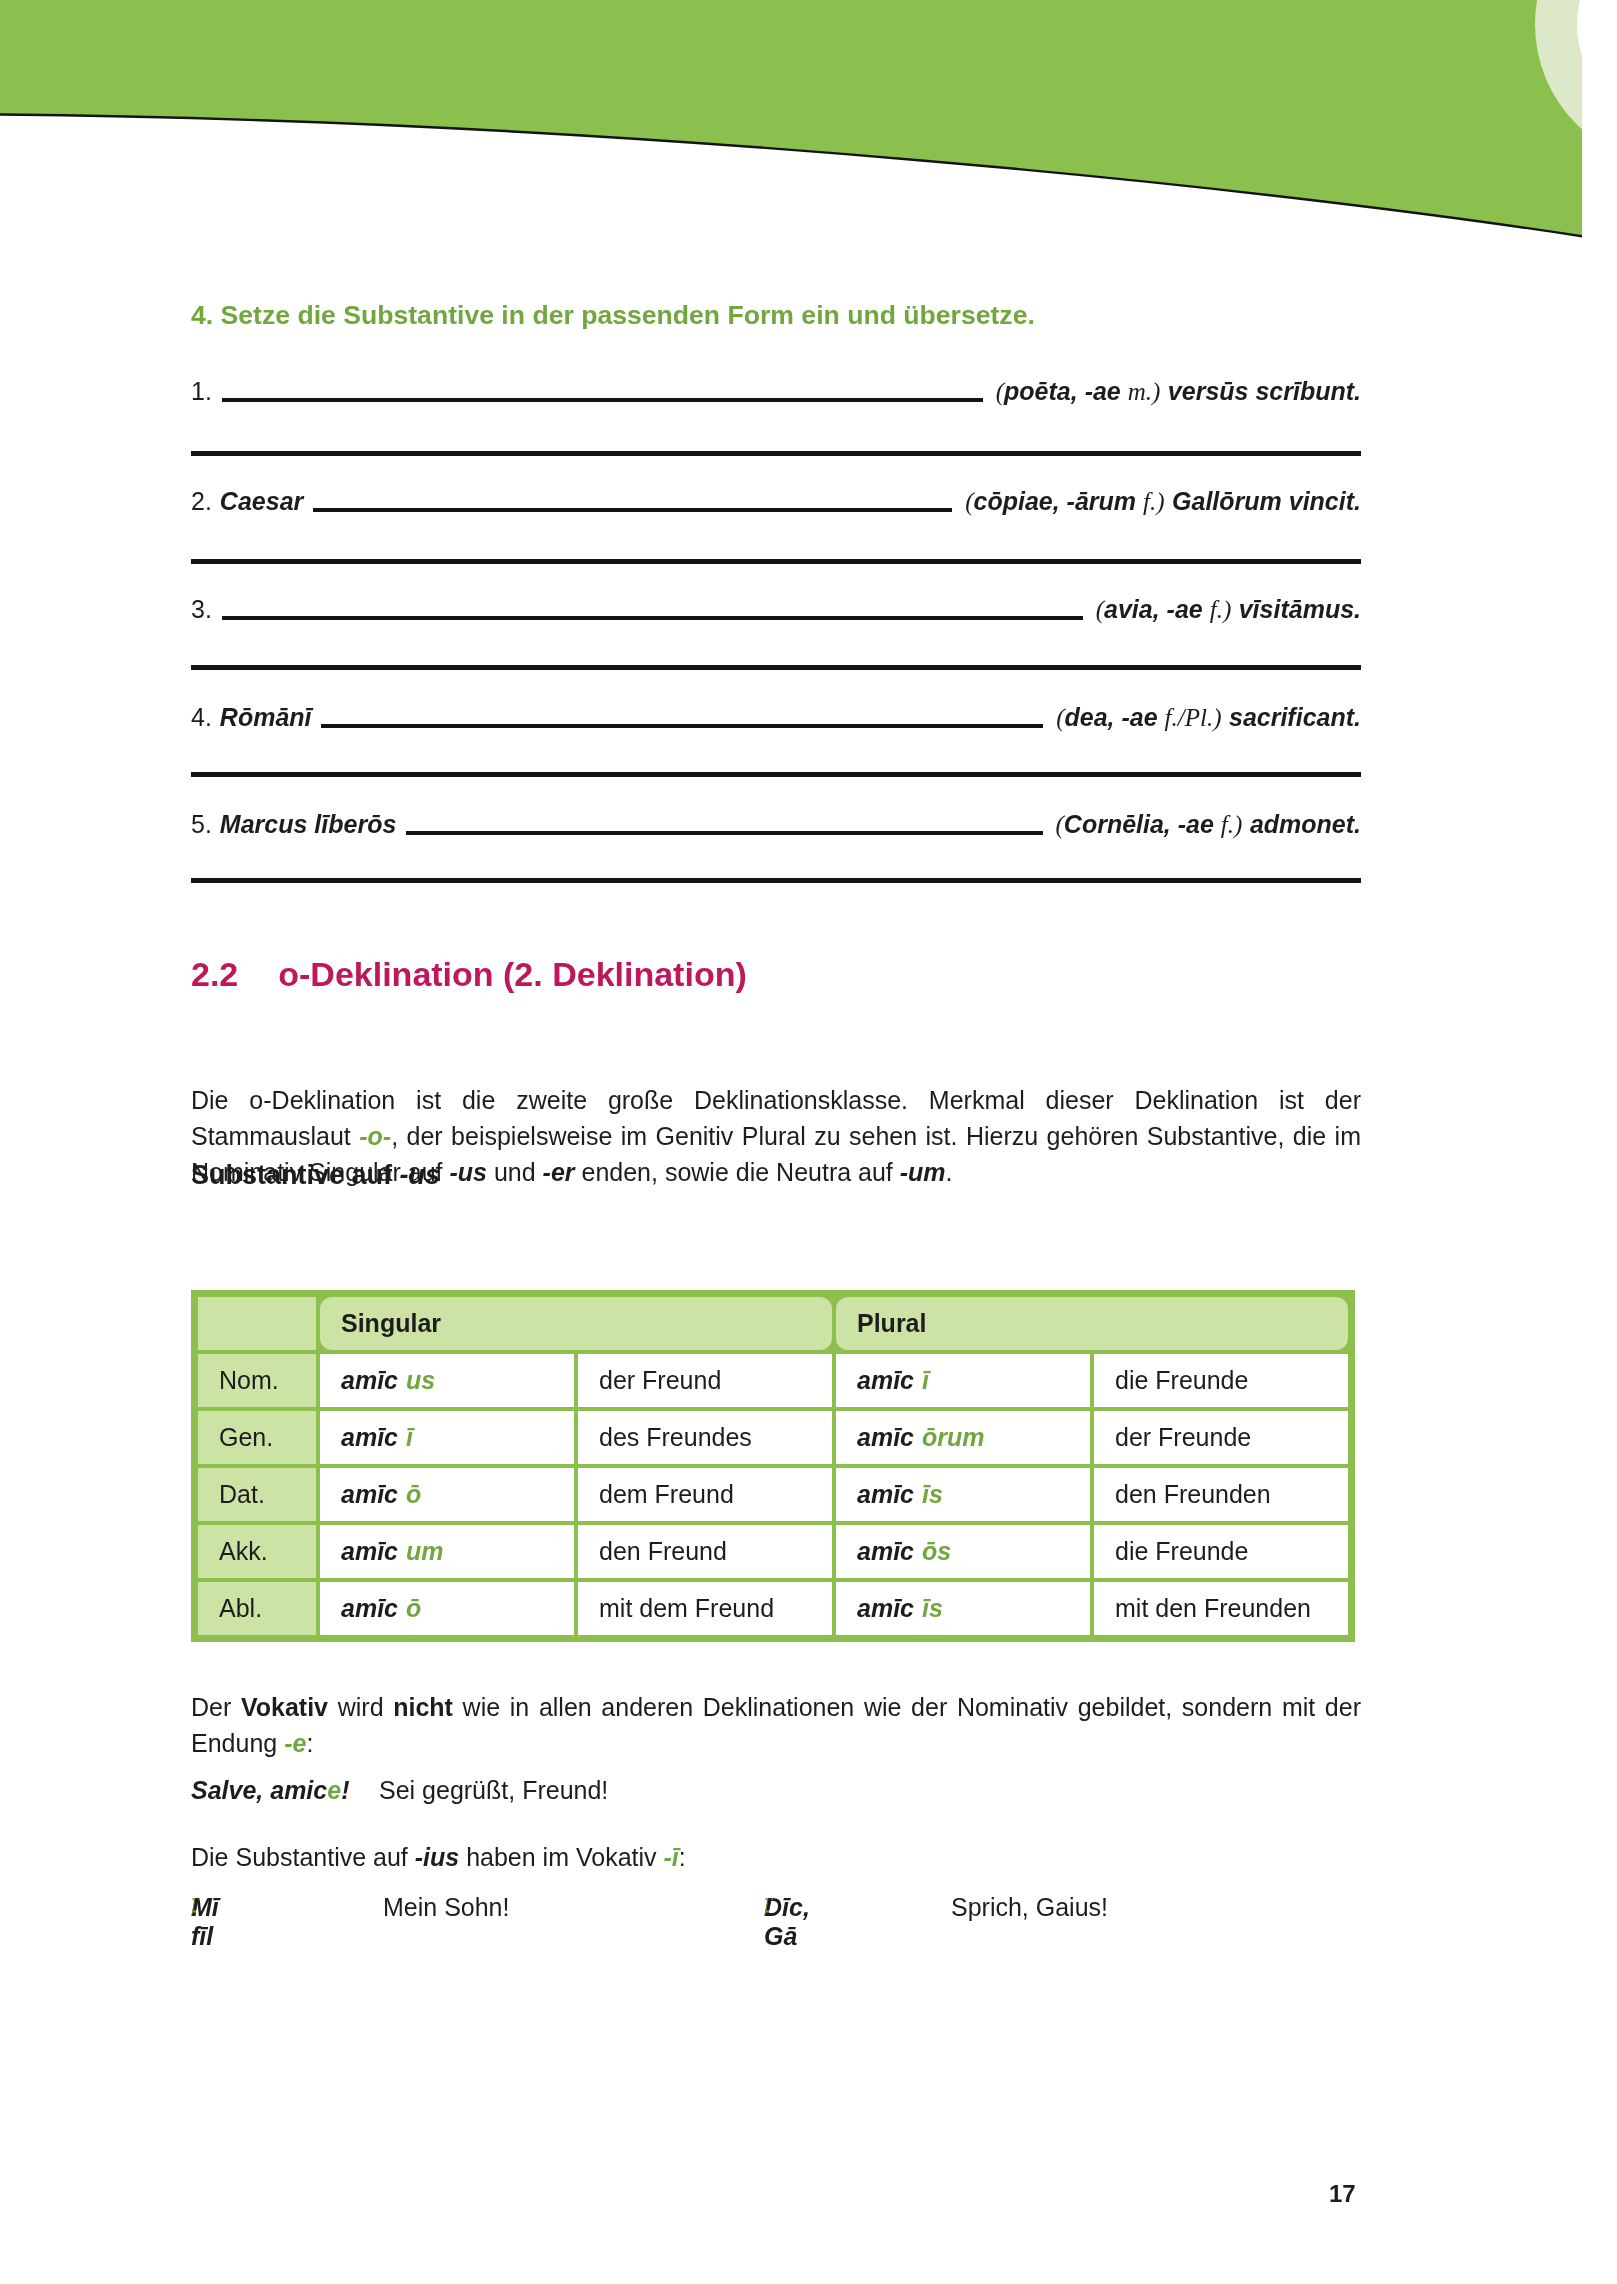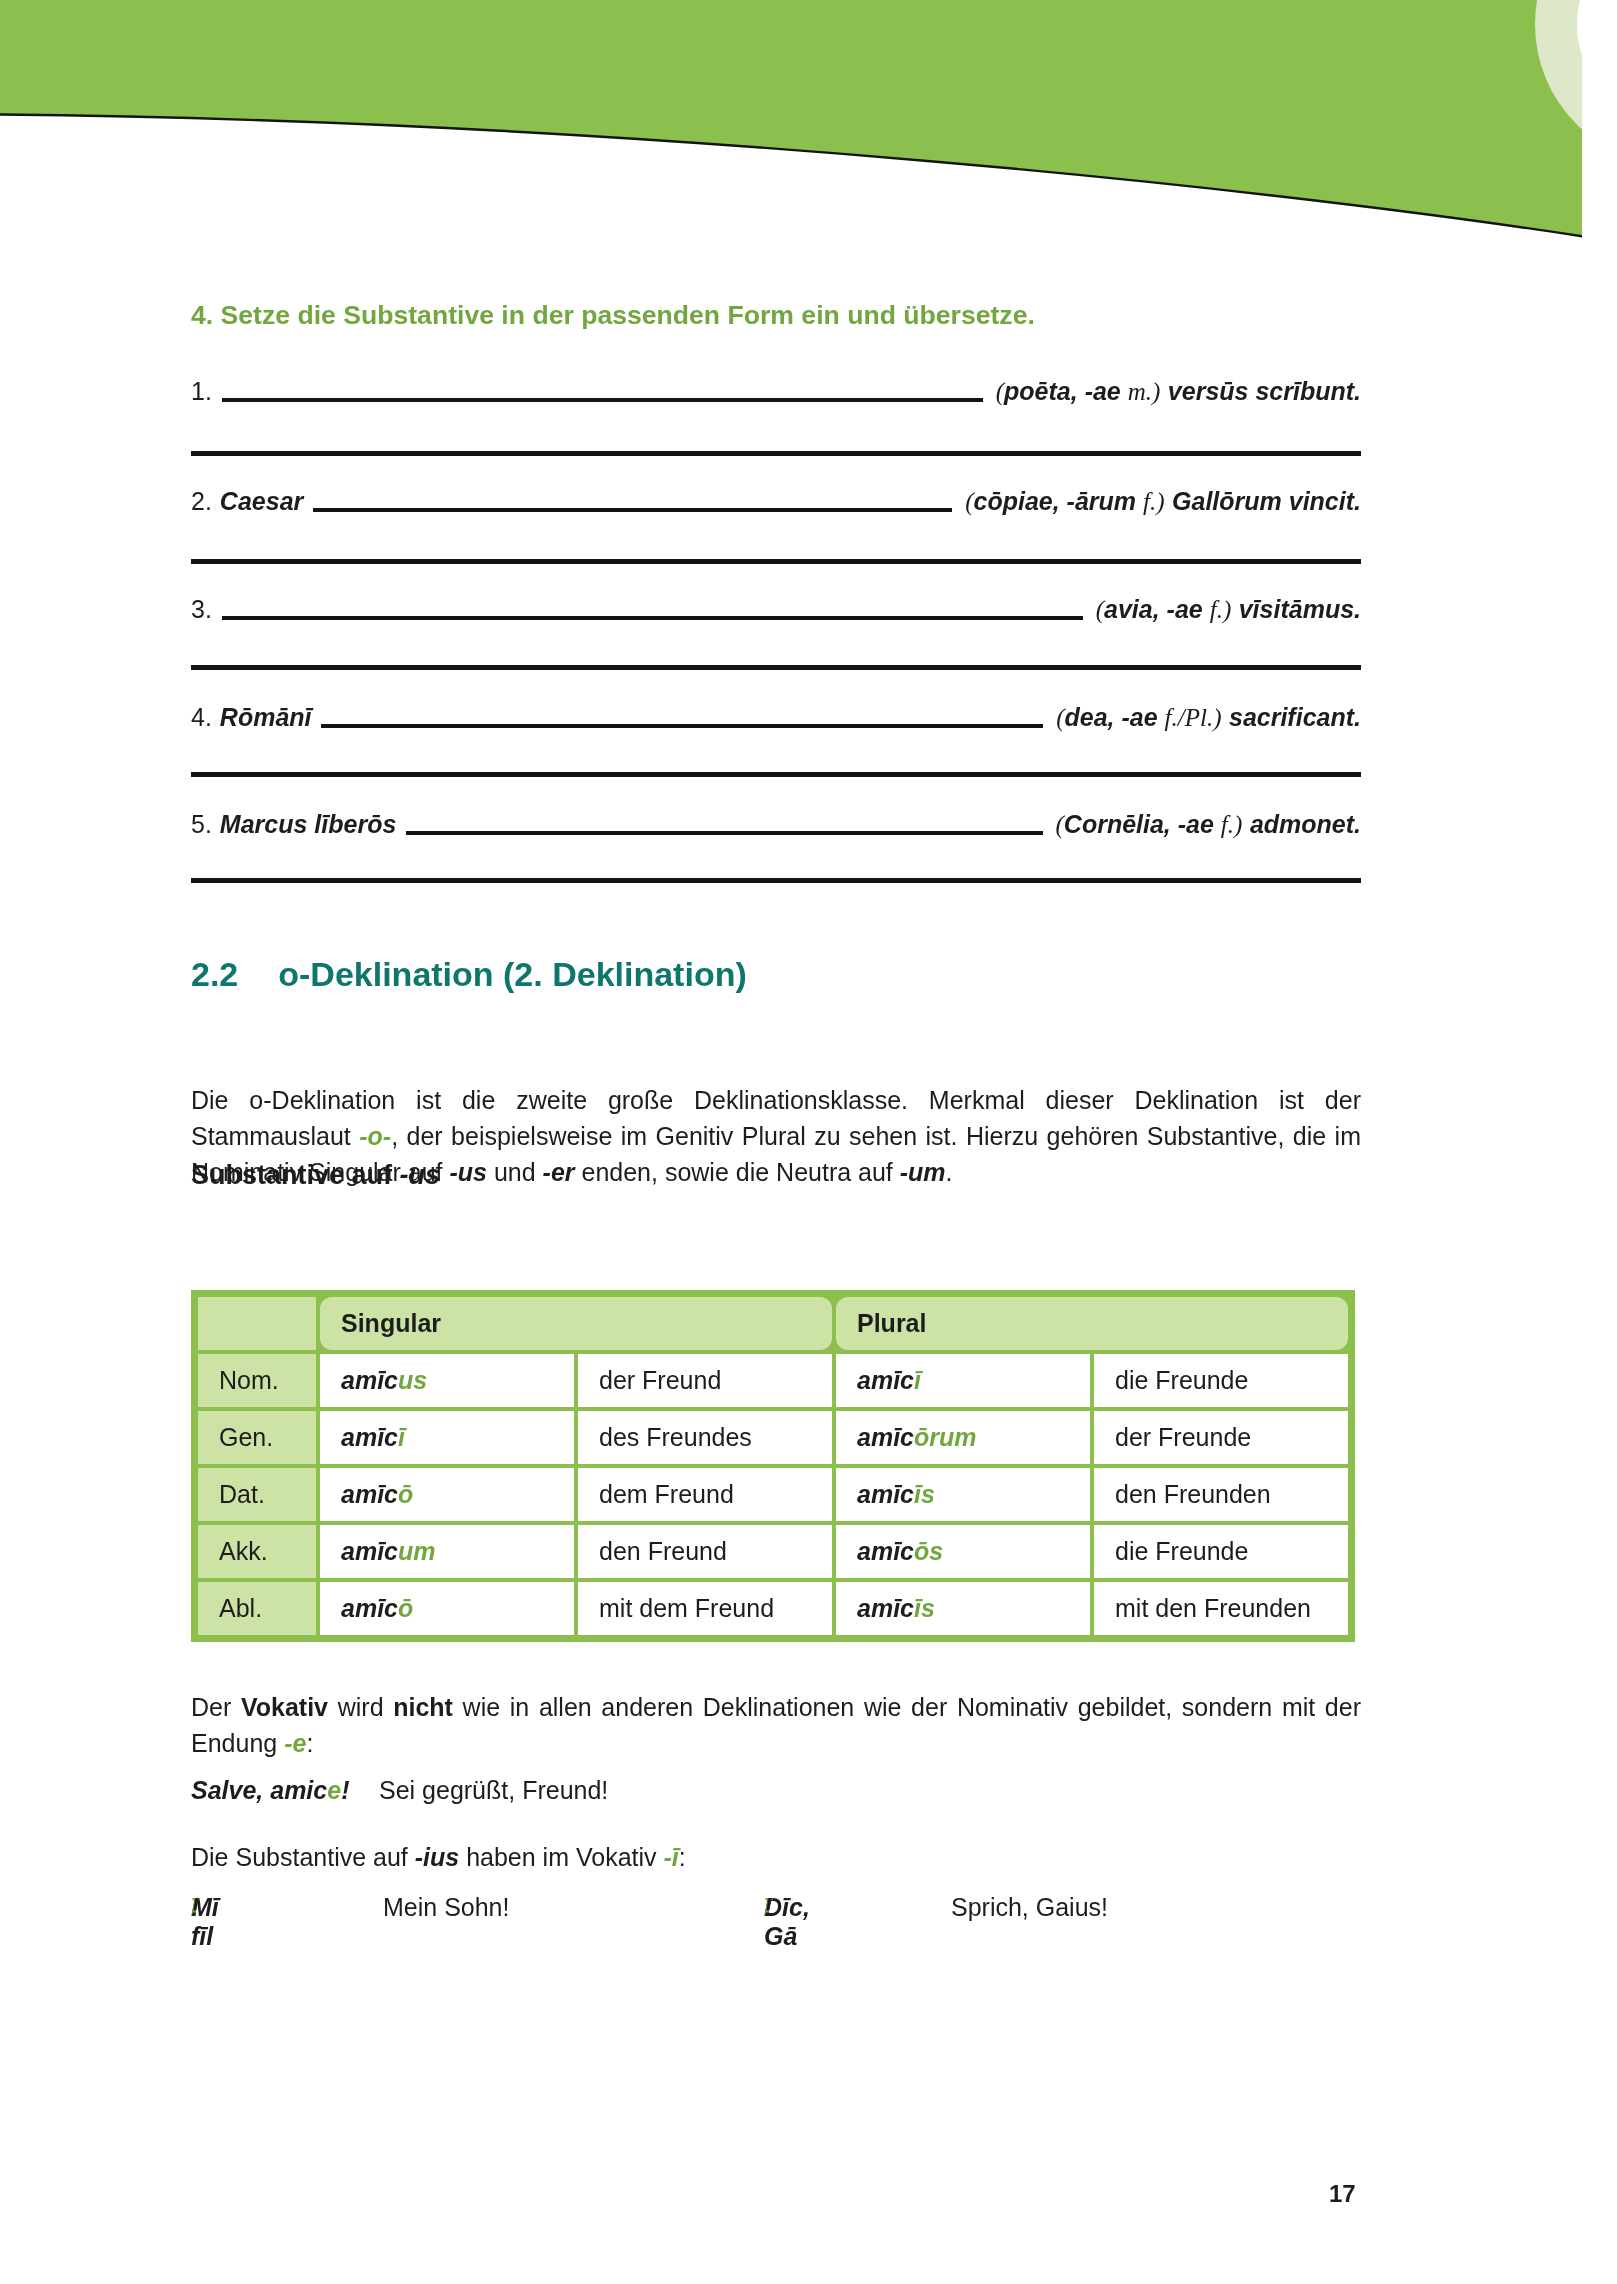--- a/index.html
+++ b/index.html
@@ -25,40 +25,40 @@
   .item .lead { flex:0 0 auto; margin-left:8px; font-weight:700; font-style:italic; }
   .item .lead:empty { display:none; }
   .item .blank {
     flex:1 1 auto; align-self:flex-end; height:0;
     border-bottom:4.8px solid #141414; margin:0 13px 4px 9.7px;
   }
   .item .hint { flex:0 0 auto; white-space:pre; }
   .item .tail { flex:0 0 auto; margin-left:0.30em; }
   .rule { height:4.8px; background:#141414; }
   
-  .sec-head { top:955px; font-size:34px; font-weight:700; color:#0f766e; display:flex; }
+  .sec-head { top:955px; font-size:34px; font-weight:700; color:#be185d; display:flex; }
   .sec-head .sec-num { margin-right:40px; }
   .para { font-size:25px; line-height:36px; text-align:justify; hyphens:manual; }
   .intro { top:1082px; }
   .sub-head { top:1160px; font-size:27px; font-weight:700; }
   .beispiel { top:1218px; font-size:25px; }
   
   .decl-table {
     position:absolute; left:191px; top:1290px; width:1164px;
     display:grid; grid-template-columns:118px 1fr 1fr 1fr 1fr;
     grid-auto-rows:53px; gap:4px;
     background:#8cbf4e; border:7.3px solid #8cbf4e;
     font-size:25px;
   }
   .decl-table > div { display:flex; align-items:center; background:#ffffff; padding-left:21px; }
   .decl-table .hdr  { background:#cde2a5; font-weight:700; }
   .decl-table .corner { background:#cde2a5; }
   .decl-table .case { background:#cde2a5; }
   .decl-table .span2 { grid-column:span 2;border-radius:12px; }
-  .decl-table .latin { font-weight:700; font-style:italic; }
+  .decl-table .latin { font-weight:700; font-style:italic;gap:8px; }
   
   .vok { top:1689px; }
   .salve-row { top:1776px; font-size:25px; }
   .salve-row .lat { display:inline-block; min-width:188px; }
   .ius { top:1843px; font-size:25px; }
   .vex { top:1893px; font-size:25px; height:32px; }
   .vex span { position:absolute; top:0; }
   .vex .c1 { left:0; }
   .vex .c2 { left:192px; }
   .vex .c3 { left:573px; }

